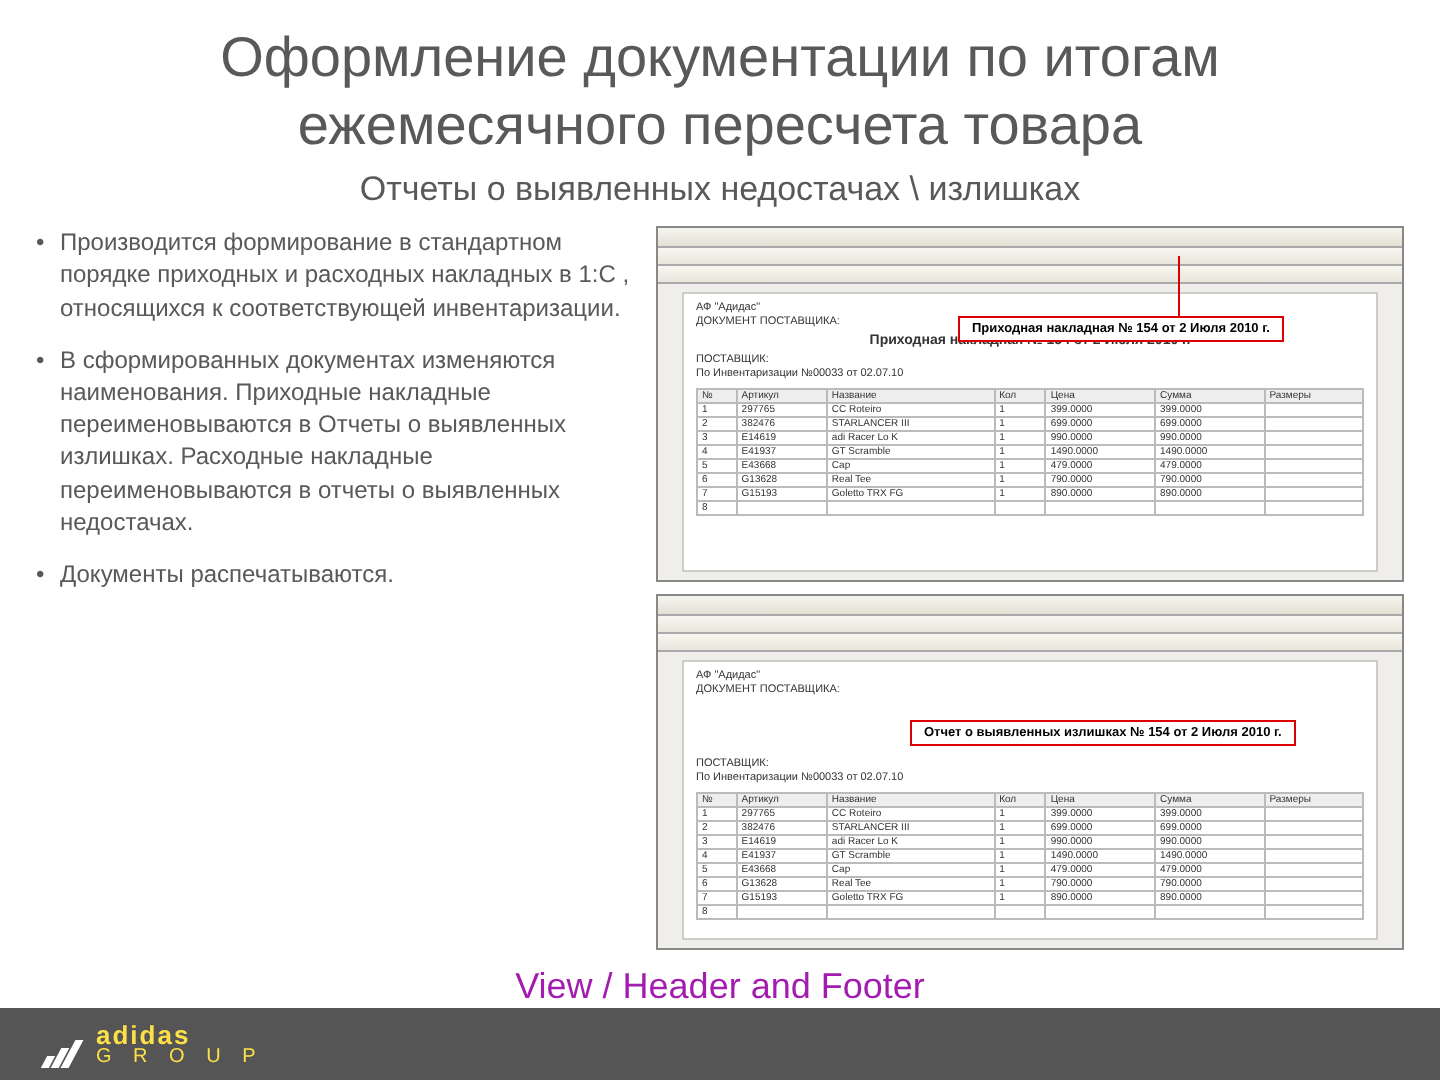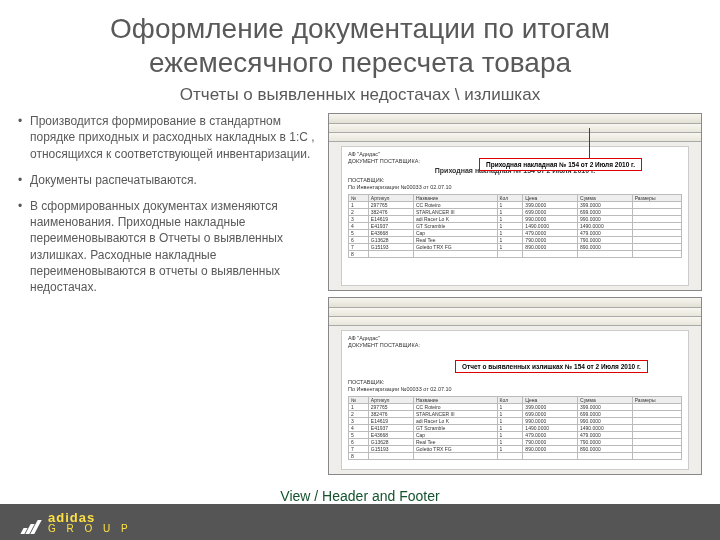--- a/index.html
+++ b/index.html
@@ -25,36 +25,36 @@
   .tbl th,.tbl td{border:1px solid #bbb;padding:0 2px;font-size:5px;font-weight:400;text-align:left;white-space:nowrap;overflow:hidden}
   .tbl th{background:#eee}
   .footer{position:absolute;left:0;right:0;bottom:0;height:36px;background:#555}
   .brand{position:absolute;left:22px;bottom:6px;color:#fde047;font-size:13px;font-weight:700;letter-spacing:1px;display:flex;align-items:flex-end;gap:6px}
   .logo{width:20px;height:14px;position:relative}
   .logo span{position:absolute;bottom:0;background:#fff;transform:skew(-28deg)}
   .logo .b1{left:0;width:4px;height:6px}
   .logo .b2{left:6px;width:4px;height:10px}
   .logo .b3{left:12px;width:4px;height:14px}
   .brand .g{font-weight:400;font-size:10px;letter-spacing:4px;display:block;margin-top:-2px}
-  .foottext{position:absolute;left:0;right:0;bottom:36px;text-align:center;font-size:14px;color:#14532d}
+  .foottext{position:absolute;left:0;right:0;bottom:36px;text-align:center;font-size:18px;color:#a21caf}
   .hdr-small{font-size:5.5px;color:#333;margin-bottom:1px}
   .hdr-title{font-size:7px;font-weight:700;text-align:center;margin:3px 0}
 </style>
 </head>
 <body>
 
 <div class="title">Оформление документации по итогам ежемесячного пересчета товара</div>
 <div class="subtitle">Отчеты о выявленных недостачах \ излишках</div>
 
 <div class="main">
   <div class="left">
     <ul>
       <li>Производится формирование в стандартном порядке приходных и расходных накладных в 1:С , относящихся к соответствующей инвентаризации.</li>
+      <li>В сформированных документах изменяются наименования.  Приходные накладные переименовываются в Отчеты о выявленных излишках. Расходные накладные переименовываются в отчеты о выявленных недостачах.</li>
       <li>Документы распечатываются.</li>
-      <li>В сформированных документах изменяются наименования.  Приходные накладные переименовываются в Отчеты о выявленных излишках. Расходные накладные переименовываются в отчеты о выявленных недостачах.</li>
     </ul>
   </div>
 
   <div class="right">
 
     <div class="shot">
       <div class="tb"></div>
       <div class="tb2"></div>
       <div class="tb2"></div>
       <div class="redline rl1"></div>

